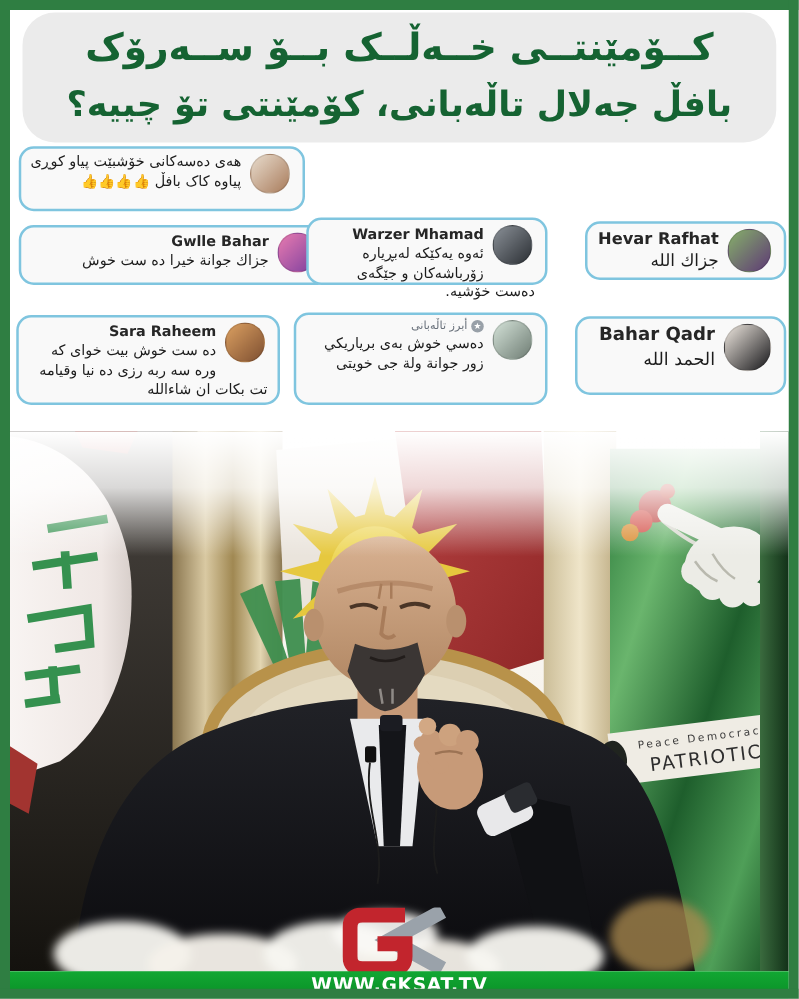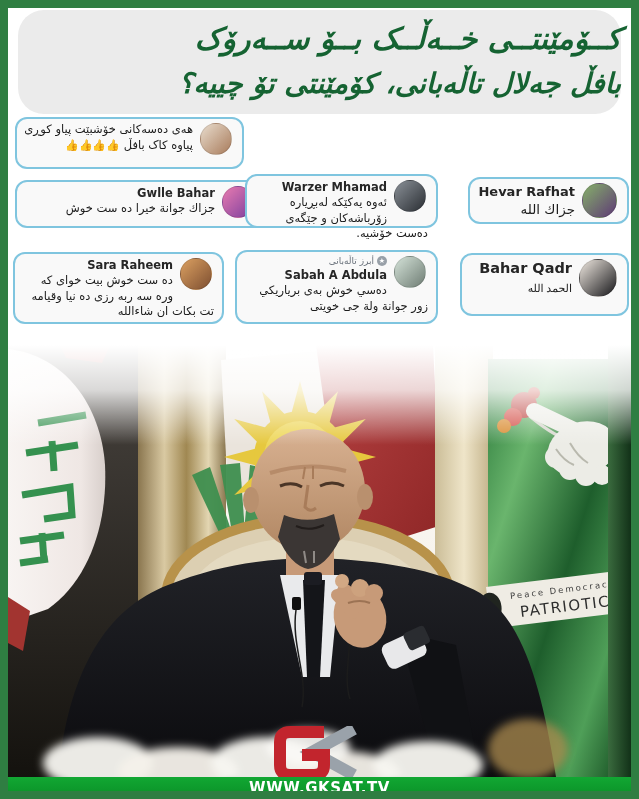--- a/index.html
+++ b/index.html
@@ -6,21 +6,21 @@
   .frame{position:relative;width:639px;height:799px;background:#ffffff;overflow:hidden;
          font-family:"DejaVu Sans",sans-serif;}
   .strip{position:absolute;background:#2f7e42;z-index:40;}
   .strip-top{left:0;top:0;width:639px;height:8px;}
   .strip-left{left:0;top:0;width:8px;height:799px;}
   .strip-right{right:0;top:0;width:8px;height:799px;}
   .strip-bottom{left:0;bottom:0;width:639px;height:8px;}
 
   
   .header-card{position:absolute;left:18px;top:10px;width:603px;height:104px;background:#ebebeb;
-               border-radius:26px;direction:rtl;color:#156332;font-weight:bold;z-index:5;font-style:italic;}
+               border-radius:26px;direction:rtl;text-align:center;color:#156332;font-weight:bold;z-index:5;}
   .header-line1{font-size:30px;line-height:46px;margin-top:6px;}
   .header-line2{font-size:28px;line-height:44px;}
 
   
   .bubble{position:absolute;background:#f9f9f9;border:2px solid #7fc5df;border-radius:12px;
           direction:rtl;padding:3px 8px 3px 7px;box-sizing:border-box;color:#1c1c1c;z-index:6;}
   .avatar{float:right;width:30px;height:30px;border-radius:50%;margin:1px 2px 3px 7px;
           border:1px solid rgba(0,0,0,.1);}
   .name{font-weight:bold;font-size:11.5px;color:#262626;line-height:15px;padding-top:1px;}
   .btext{font-size:11.5px;line-height:15.5px;}
@@ -32,21 +32,21 @@
   .b2{left:15px;top:180px;width:251px;height:48px;}
   .b3{left:245px;top:174px;width:193px;height:54px;}
   .b4{left:468px;top:177px;width:161px;height:47px;}
   .b4 .name{font-size:13px;line-height:17px;}
   .b4 .btext{font-size:13.5px;line-height:18px;}
   .b4 .avatar{width:33px;height:33px;}
   .b5{left:13px;top:252px;width:211px;height:72px;}
   .b6{left:235px;top:250px;width:203px;height:74px;}
   .b7{left:460px;top:253px;width:169px;height:63px;}
   .b7 .name{font-size:14.5px;line-height:19px;}
-  .b7 .btext{font-size:11px;line-height:20px;font-family:Liberation Serif, serif;}
+  .b7 .btext{font-size:14px;line-height:20px;}
   .b7 .avatar{width:36px;height:36px;}
 
   
   .scene{position:absolute;left:8px;top:345px;width:623px;height:432px;z-index:1;}
 
   
   .gk-logo{position:absolute;left:274px;top:726px;width:84px;height:53px;z-index:20;}
 
   
   .footer-bar{position:absolute;left:8px;bottom:0;width:623px;height:22px;z-index:30;
@@ -295,21 +295,20 @@
     <div class="name">Sara Raheem</div>
     <div class="btext">ده ست خوش بیت خوای که وره سه ربه رزی ده نیا وقیامه تت بکات ان شاءالله</div>
   </div>
 
   <div class="bubble b6">
     <div class="avatar" style="background: linear-gradient(135deg, rgb(212, 226, 216), rgb(111, 125, 116));"></div>
     <div class="badge-row">
       <span class="badge-star">★</span>
       <span>أبرز تاڵەبانی</span>
     </div>
-    <div class="name">Sabah A Abdula</div>
     <div class="btext">دەسي خوش بەی بریاریکي زور جوانة ولة جی خویتی</div>
   </div>
 
   <div class="bubble b7">
     <div class="avatar" style="background: linear-gradient(135deg, rgb(239, 232, 224), rgb(23, 23, 26));"></div>
     <div class="name">Bahar Qadr</div>
     <div class="btext">الحمد الله</div>
   </div>
 
   <div class="gk-logo">

